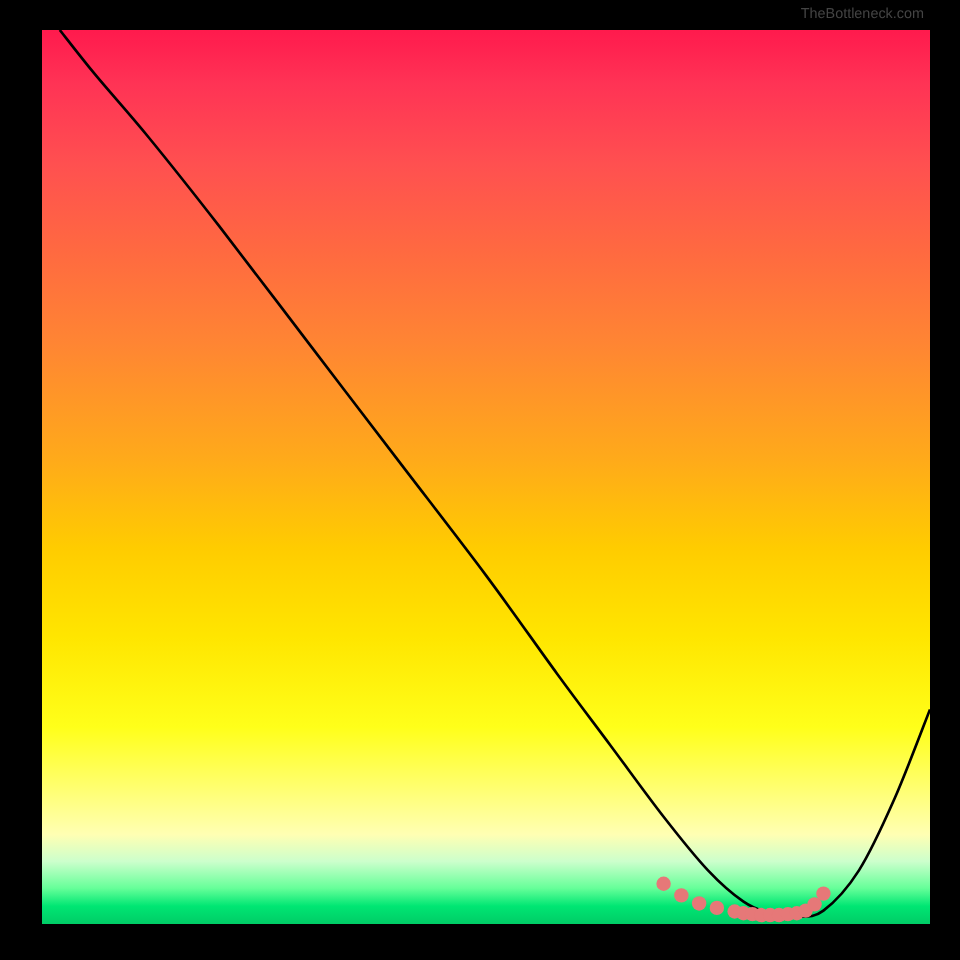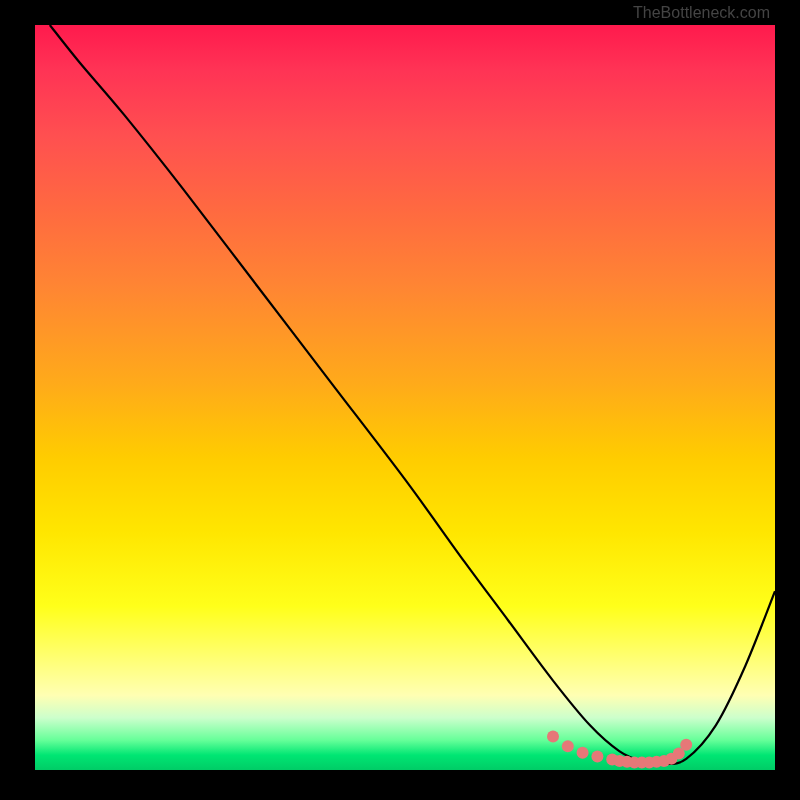--- a/index.html
+++ b/index.html
@@ -16,21 +16,21 @@
     position: relative;
     width: 800px;
     height: 800px;
     background: #000;
   }
   .watermark {
     position: absolute;
     top: 4px;
     right: 30px;
     color: #444;
-    font-size: 16px;
+    font-size: 12px;
     font-weight: 500;
     z-index: 10;
   }
   .plot-area {
     position: absolute;
     left: 35px;
     top: 25px;
     width: 740px;
     height: 745px;
     background: linear-gradient(to bottom,

